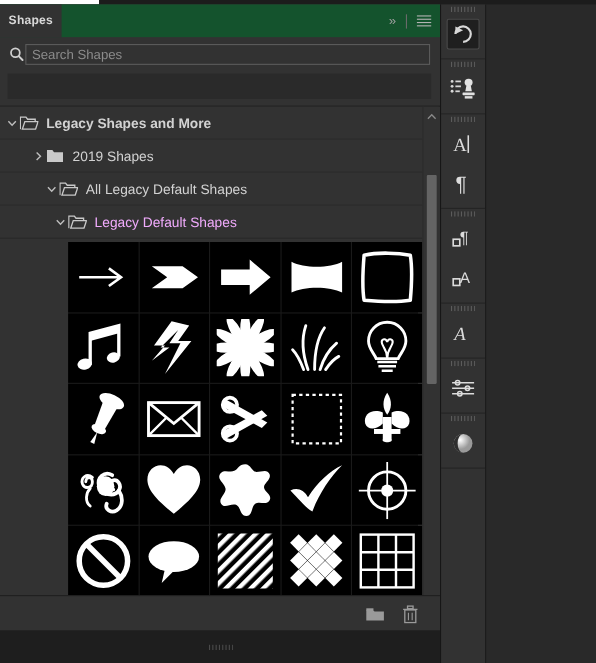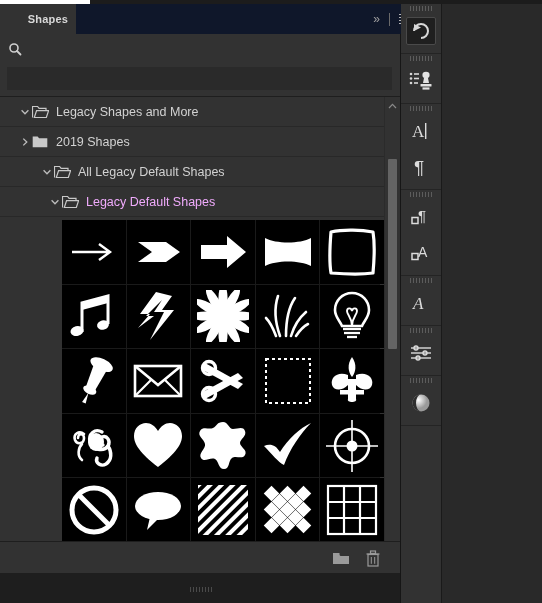--- a/index.html
+++ b/index.html
@@ -36,22 +36,21 @@
     width: 401px; height: 599px;
     background: #323232;
     border-right: 1px solid #161616;
     box-sizing: border-box;
   }
 
   
   .tabbar {
     position: absolute; left: 0; top: 0;
     width: 400px; height: 30px;
-    background: #0f172a;
-    margin-left: 20px;
+    background: #14532d;
   }
   .tab {
     position: absolute; left: 0; top: 0;
     width: 56px; height: 30px;
     background: #323232;
     display: flex; align-items: center; justify-content: center;
     font-size: 11px; font-weight: bold;
     color: #d8d8d8;
     letter-spacing: .2px;
     cursor: pointer;
@@ -280,41 +279,42 @@
       </div>
     </div>
 
     <div class="searchrow">
       <span class="search-icon">
         <svg width="14" height="14" viewBox="0 0 14 14">
           <circle cx="6" cy="6" r="4" fill="none" stroke="#cfcfcf" stroke-width="1.6"></circle>
           <line x1="9" y1="9" x2="12.5" y2="12.5" stroke="#cfcfcf" stroke-width="1.8" stroke-linecap="round"></line>
         </svg>
       </span>
+      <input class="search-input" type="text" placeholder="Search Shapes" style="">
     </div>
 
     <div class="filterstrip"></div>
     <div class="panel-div"></div>
 
     <div class="tree" id="tree">
-        <div class="tree-row" style="padding-left: 18px;">
+        <div class="tree-row" style="padding-left: 4px; font-weight: bold;">
           <span class="twisty">
             <svg width="10" height="10" viewBox="0 0 10 10">
               <polyline points="1.6,3.3 5,6.8 8.4,3.3" fill="none" stroke="#bdbdbd" stroke-width="1.3"></polyline>
             </svg>
           </span>
           <span class="folder">
             <svg width="17" height="13" viewBox="0 0 17 13">
               <path d="M0.5 12.5 L0.5 1.5 L5.6 1.5 L7.1 3.4 L14 3.4 L14 5.2" fill="none" stroke="#c9c9c9" stroke-width="1.2"></path>
               <path d="M2.3 12.5 L4.6 5.6 L16.6 5.6 L14.3 12.5 Z" fill="none" stroke="#c9c9c9" stroke-width="1.2"></path>
             </svg>
           </span>
           <span class="label">Legacy Shapes and More</span>
         </div>
-        <div class="tree-row" style="padding-left: 18px;">
+        <div class="tree-row" style="padding-left: 28px;">
           <span class="twisty">
             <svg width="10" height="10" viewBox="0 0 10 10">
               <polyline points="3.3,1.6 6.8,5 3.3,8.4" fill="none" stroke="#bdbdbd" stroke-width="1.3"></polyline>
             </svg>
           </span>
           <span class="folder">
             <svg width="17" height="13" viewBox="0 0 17 13">
               <path d="M0.7 12.3 L0.7 1.4 L5.6 1.4 L7.1 3.3 L15.3 3.3 L15.3 12.3 Z" fill="#c9c9c9"></path>
             </svg>
           </span>

